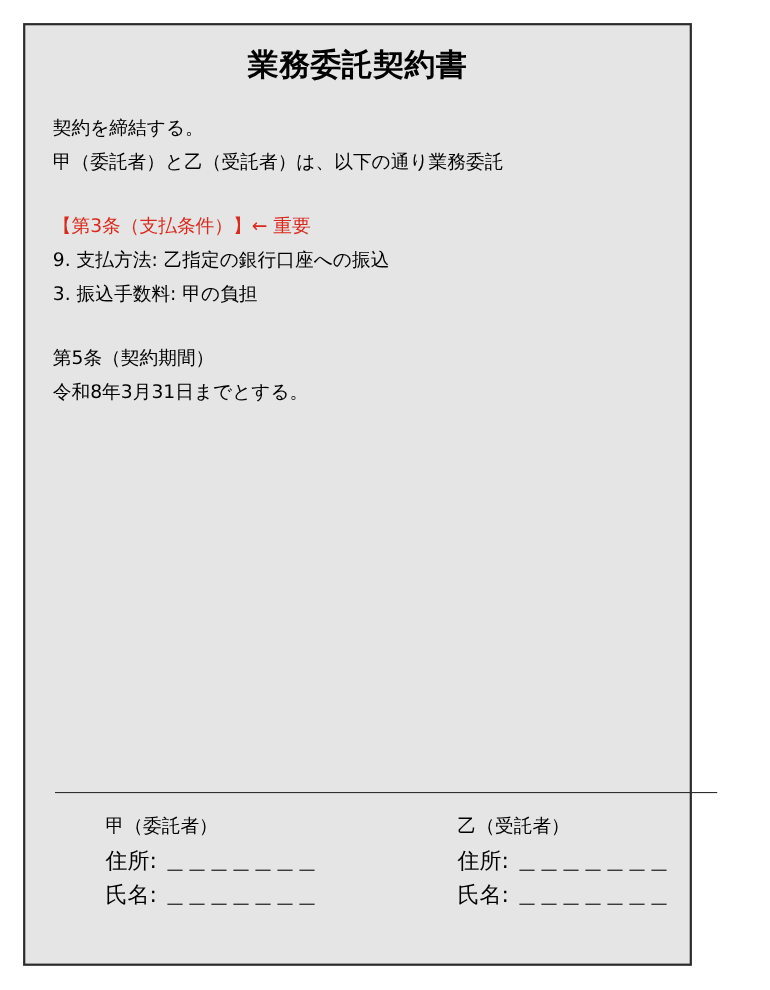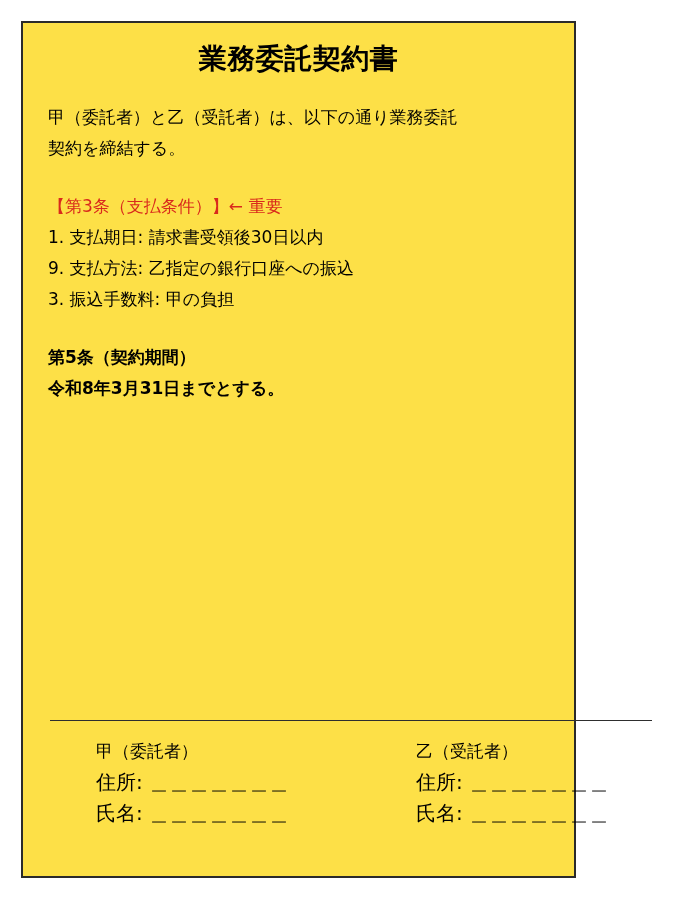--- a/index.html
+++ b/index.html
@@ -14,25 +14,25 @@
     font-family: "DejaVu Sans", "Liberation Sans", sans-serif;
     color: #000000;
     overflow: hidden;
   }
 
   
   .page {
     position: absolute;
     left: 21px;
     top: 21px;
-    width: 555px;
+    width: 608px;
     height: 857px;
     box-sizing: border-box;
     border: 2px solid #2b2b2b;
-    background: #fde047;
+    background: #e5e5e5;
   }
 
   .page-inner {
     position: relative;
     width: 100%;
     height: 100%;
     box-sizing: border-box;
     padding: 0;
   }
 
@@ -54,21 +54,21 @@
   .body-flow {
     position: absolute;
     left: 25px;
     top: 79px;
     width: 600px;
   }
 
   .para {
     margin: 0 0 27px 0;
   }
-  .para:last-child { margin-bottom: 16px; font-weight: bold; }
+  .para:last-child { margin-bottom: 16px; }
 
   .line {
     font-size: 17px;
     line-height: 31px;
     white-space: pre;
     color: #000000;
   }
 
   .line.indent-1 {
     padding-left: 7px;
@@ -128,29 +128,28 @@
 <body>
 
 <div class="page" style="border-color: rgb(43, 43, 43);">
   <div class="page-inner">
 
     <div class="doc-title">業務委託契約書</div>
 
     <div class="body-flow">
 
       <div class="para">
+        <div class="line">契約を締結する。</div>
         <div class="line">甲（委託者）と乙（受託者）は、以下の通り業務委託</div>
-        <div class="line">契約を締結する。</div>
       </div>
 
 
 
       <div class="para clause-list">
         <div class="line accent indent-1" style="color: rgb(217, 41, 28);">【第3条（支払条件）】← 重要</div>
-        <div class="line">1. 支払期日: 請求書受領後30日以内</div>
         <div class="line">9. 支払方法: 乙指定の銀行口座への振込</div>
         <div class="line">3. 振込手数料: 甲の負担</div>
       </div>
 
 
       <div class="para">
         <div class="line">第5条（契約期間）</div>
         <div class="line">令和8年3月31日までとする。</div>
       </div>
 

